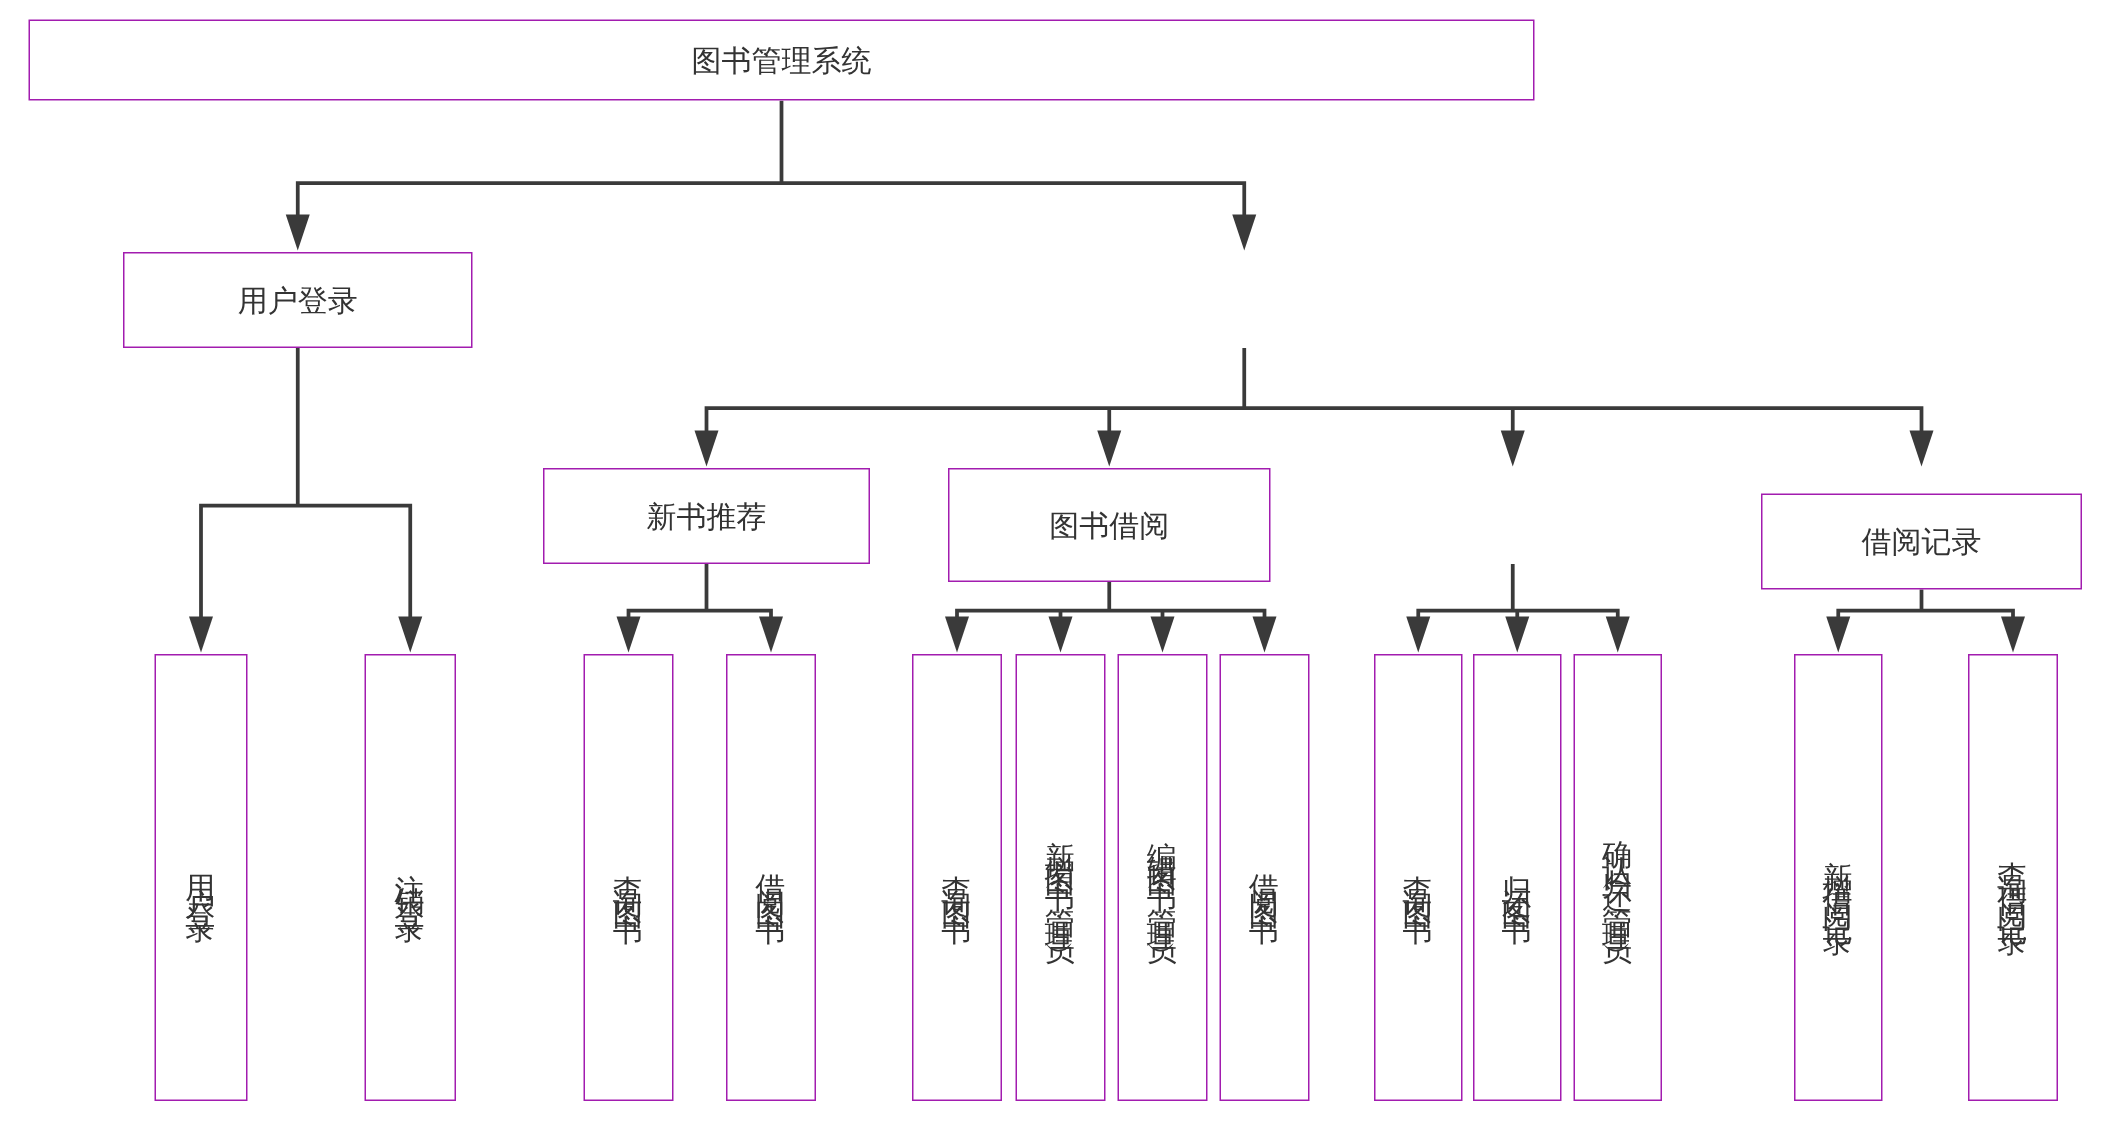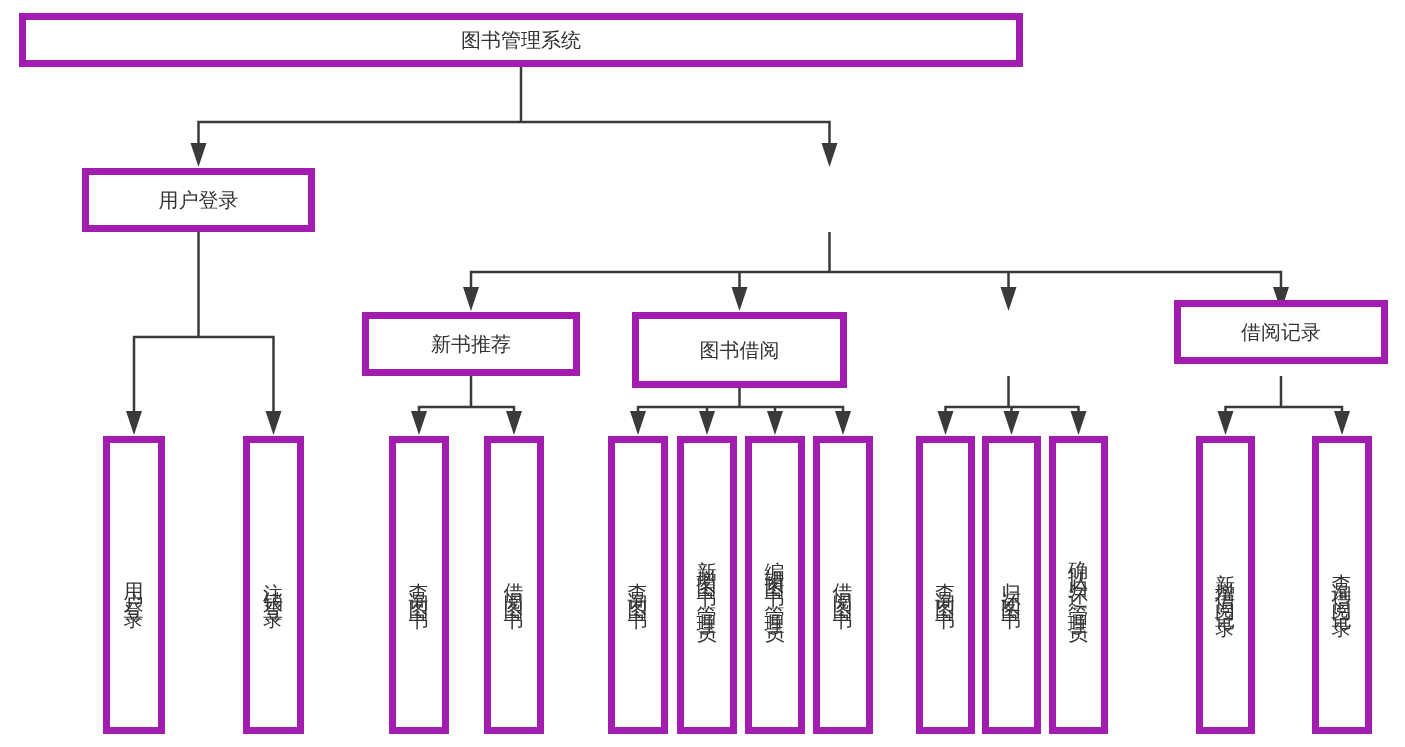--- a/index.html
+++ b/index.html
@@ -13,21 +13,21 @@
   }
   #connectors {
     position: absolute;
     left: 0; top: 0;
     width: 1405px; height: 747px;
     z-index: 1;
   }
   .node {
     position: absolute;
     box-sizing: border-box;
-    border: 7px solid #a21caf;
+    border: 1px solid #a21caf;
     background: #ffffff;
     color: #333333;
     display: flex;
     align-items: center;
     justify-content: center;
     font-size: 20px;
     z-index: 2;
     text-align: center;
   }
   .node.leaf {
@@ -93,21 +93,21 @@
       <polygon points="1342,435 1334,411 1350,411"></polygon>
     </g>
   </svg>
 
   <div class="node" style="left:19px; top:13px; width:1004px; height:54px;">图书管理系统</div>
 
   <div class="node" style="left:82px; top:168px; width:233px; height:64px;">用户登录</div>
 
   <div class="node" style="left:362px; top:312px; width:218px; height:64px;">新书推荐</div>
   <div class="node" style="left:632px; top:312px; width:215px; height:76px;">图书借阅</div>
-  <div class="node" style="left:1174px; top:300px; width:214px; height:64px;">借阅记录</div>
+  <div class="node" style="left:1174px; top:329px; width:214px; height:64px;">借阅记录</div>
 
   <div class="node leaf" style="left:103px; top:436px; width:62px; height:298px;">用户登录</div>
   <div class="node leaf" style="left:243px; top:436px; width:61px; height:298px;">注销登录</div>
 
   <div class="node leaf" style="left:389px; top:436px; width:60px; height:298px;">查询图书</div>
   <div class="node leaf" style="left:484px; top:436px; width:60px; height:298px;">借阅图书</div>
 
   <div class="node leaf" style="left:608px; top:436px; width:60px; height:298px;">查询图书</div>
   <div class="node leaf" style="left:677px; top:436px; width:60px; height:298px;">新增图书（管理员）</div>
   <div class="node leaf" style="left:745px; top:436px; width:60px; height:298px;">编辑图书（管理员）</div>

